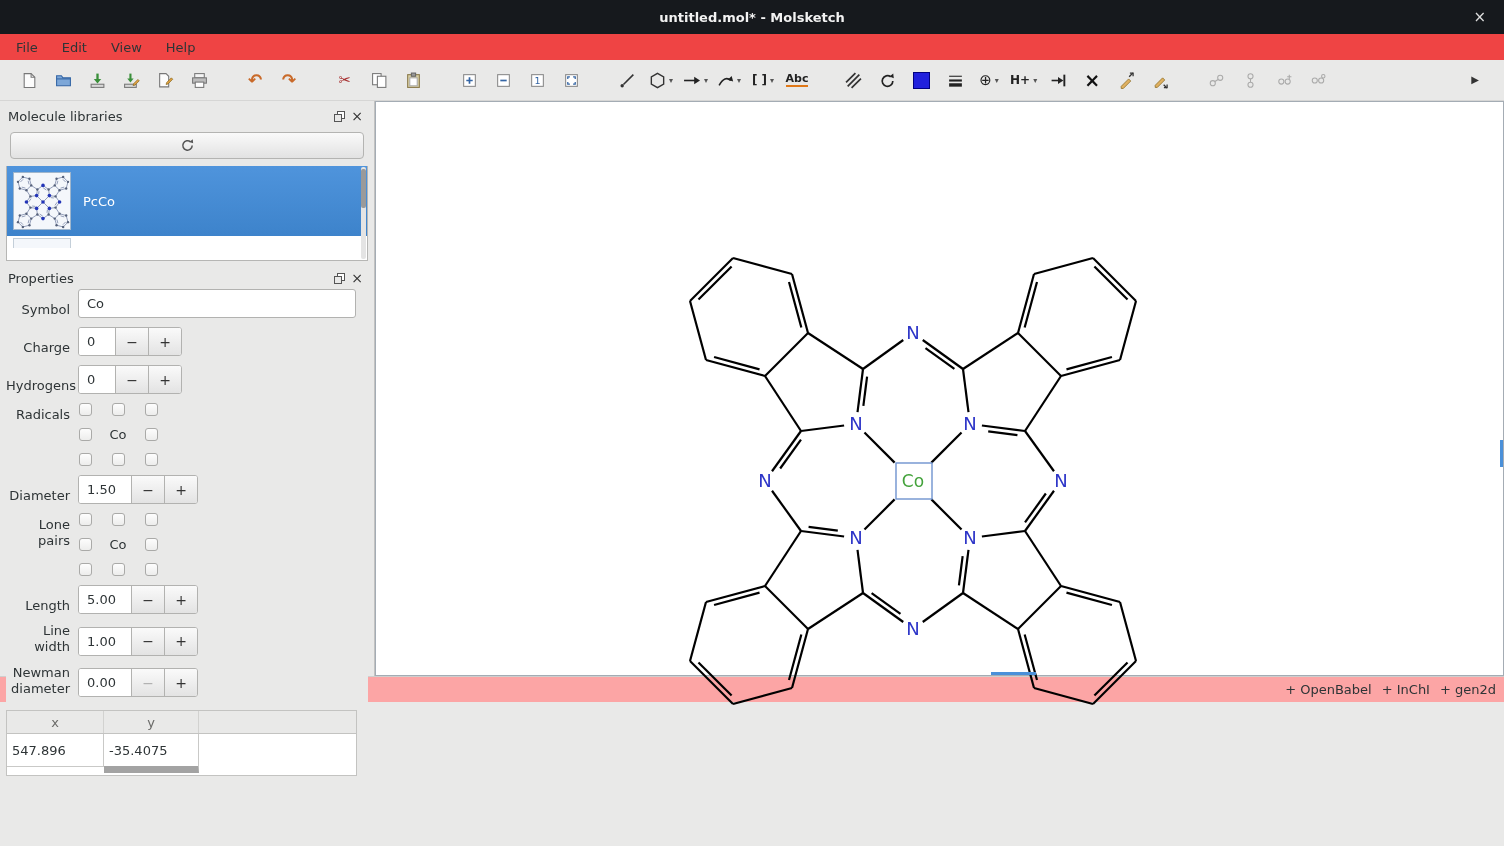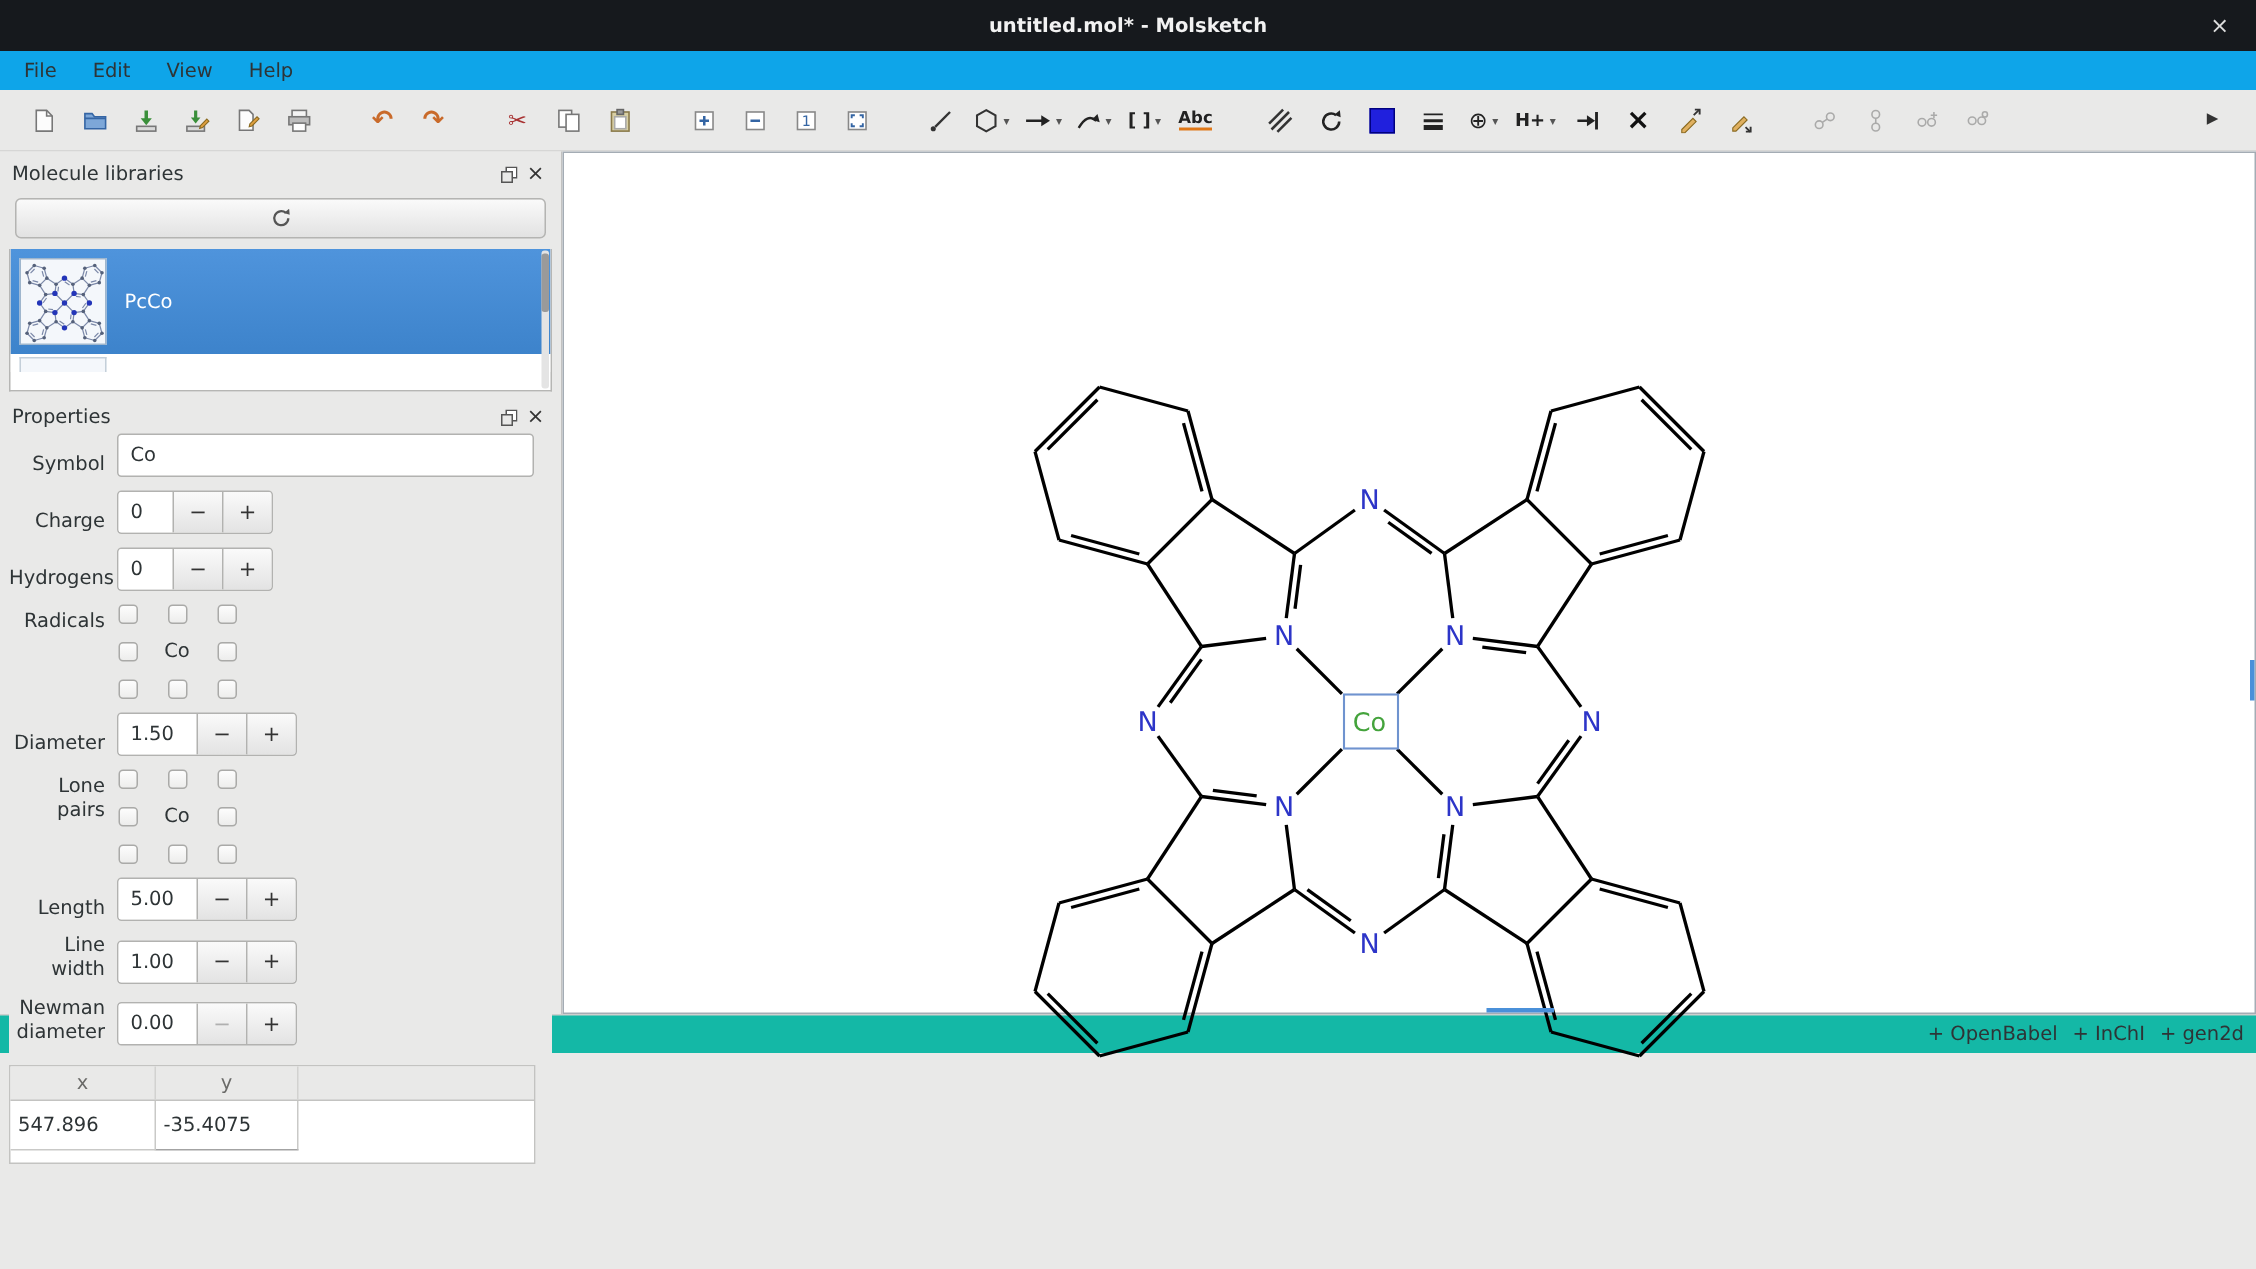--- a/index.html
+++ b/index.html
@@ -2,21 +2,21 @@
 <html><head>
 <meta charset="utf-8">
 <style>
   *{margin:0;padding:0;box-sizing:border-box}
   html,body{width:1504px;height:846px;overflow:hidden}
   body{font-family:"DejaVu Sans","Liberation Sans",sans-serif;font-size:13px;color:#2e3436;background:#e9e9e8}
   
   .titlebar{height:34px;background:#16191d;color:#f2f2f2;display:flex;align-items:center;justify-content:center;position:relative;font-weight:bold;font-size:13px}
   .titlebar .tclose{position:absolute;right:12px;top:0;height:34px;display:flex;align-items:center;font-size:15px;font-weight:normal;color:#ddd;cursor:default;padding:0 6px}
   
-  .menubar{height:26px;display:flex;align-items:center;padding-left:4px;background:#0ea5e9}
+  .menubar{height:26px;display:flex;align-items:center;padding-left:4px;background:#ef4444}
   .menubar .mi{padding:3px 12px;border-radius:3px}
   
   .toolbar{height:40px;display:flex;align-items:center;padding:0 12px;background:#e9e9e8}
   .tgroup{display:flex;align-items:center}
   .tgroup+.tgroup{margin-left:22px}
   .tbtn{height:30px;min-width:32px;padding:0 3px;display:flex;align-items:center;justify-content:center;border-radius:3px;margin:0 1px;position:relative}
   .tbtn.disabled{opacity:.42}
   .tbtn .g{line-height:1}
   .tbtn .dd{font-size:8px;color:#555;margin-left:3px}
   .texpand{margin-left:auto}
@@ -60,28 +60,28 @@
   
   .ctable{margin:13px 0 0 0;border:1px solid #c3c3c1;background:#fff;width:351px;height:66px}
   .cthead{display:flex;height:23px;border-bottom:1px solid #c3c3c1;background:#e9e9e8;color:#6a6a68}
   .cth{display:flex;align-items:center;justify-content:center;font-size:13px}
   .cth.c1{width:97px;border-right:1px solid #d2d2d0}
   .cth.c2{width:95px;border-right:1px solid #d2d2d0}
   .cth.c3{flex:1}
   .ctrow{display:flex;height:25px}
   .ctd{display:flex;align-items:center;padding:16px 5px;font-size:13px;background:#fff}
   .ctd.c1{width:97px;border-right:1px solid #c9c9c7;border-bottom:1px solid #c9c9c7}
-  .ctd.c2{width:95px;border-right:1px solid #c9c9c7;border-bottom:1px solid #a3a3a3}
+  .ctd.c2{width:95px;border-right:1px solid #c9c9c7;border-bottom:7px solid #a3a3a3}
   
   .canvas{flex:1;background:#fff;border:1px solid #a4acb4;position:relative}
   .canvas svg{display:block}
   .scene-mark-bottom{position:absolute;left:615px;bottom:0px;width:45px;height:3px;background:#4a90d9}
   .scene-mark-right{position:absolute;right:0px;top:338px;width:3px;height:27px;background:#4a90d9}
   
-  .statusbar{height:26px;display:flex;align-items:center;justify-content:flex-end;padding-right:8px;border-top:1px solid #cfcfce;background:#14b8a6}
+  .statusbar{height:26px;display:flex;align-items:center;justify-content:flex-end;padding-right:8px;border-top:1px solid #cfcfce;background:#fca5a5}
   .statusbar span{margin-left:10px}
 </style>
 </head>
 <body>
 
 <div class="titlebar">
   <span>untitled.mol* - Molsketch</span>
   <span class="tclose">×</span>
 </div>
 

